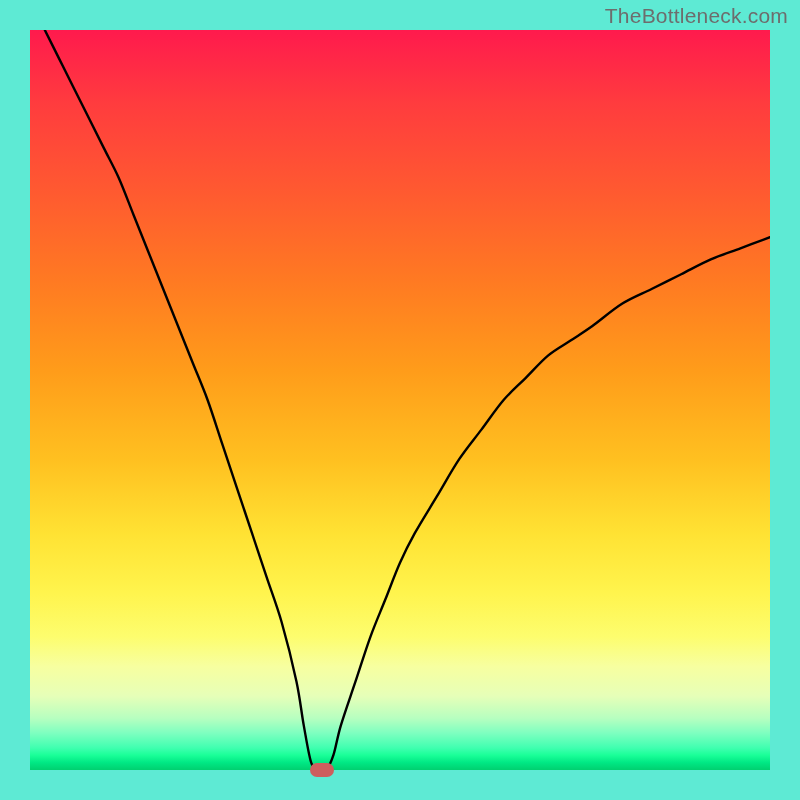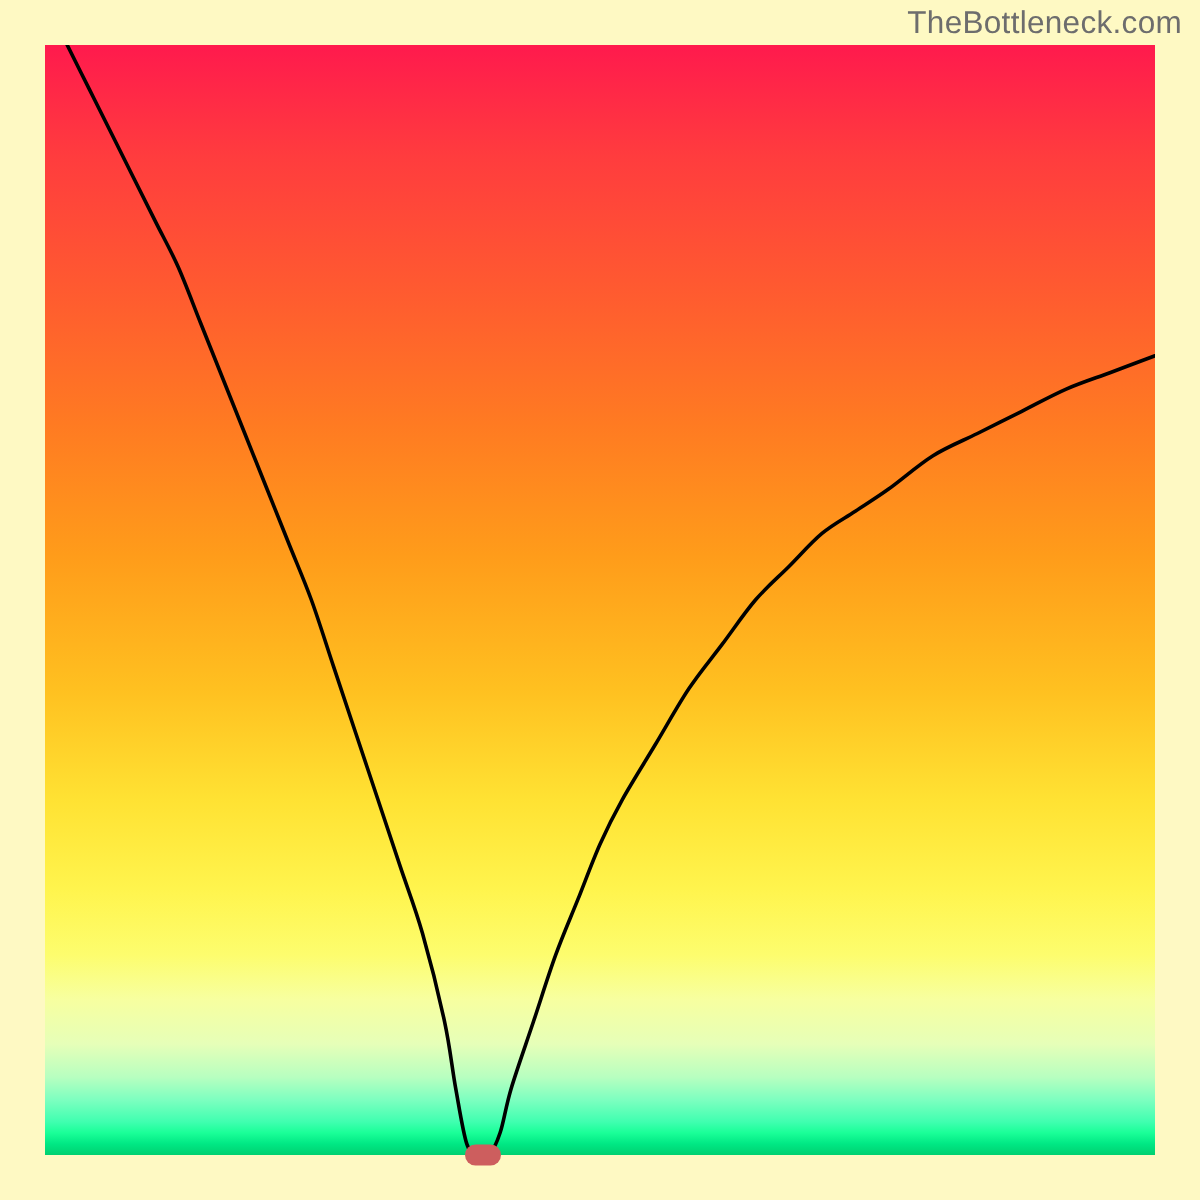--- a/index.html
+++ b/index.html
@@ -8,21 +8,21 @@
     width: 800px;
     height: 800px;
     background: #000;
     overflow: hidden;
     font-family: Arial, Helvetica, sans-serif;
   }
   .frame {
     position: relative;
     width: 800px;
     height: 800px;
-    background: #fef9c3;
+    background: #5eead4;
   }
   .plot-area {
     position: absolute;
     left: 30px;
     top: 30px;
     width: 740px;
     height: 740px;
     background: linear-gradient(
       to bottom,
       #ff1a4d 0%,

